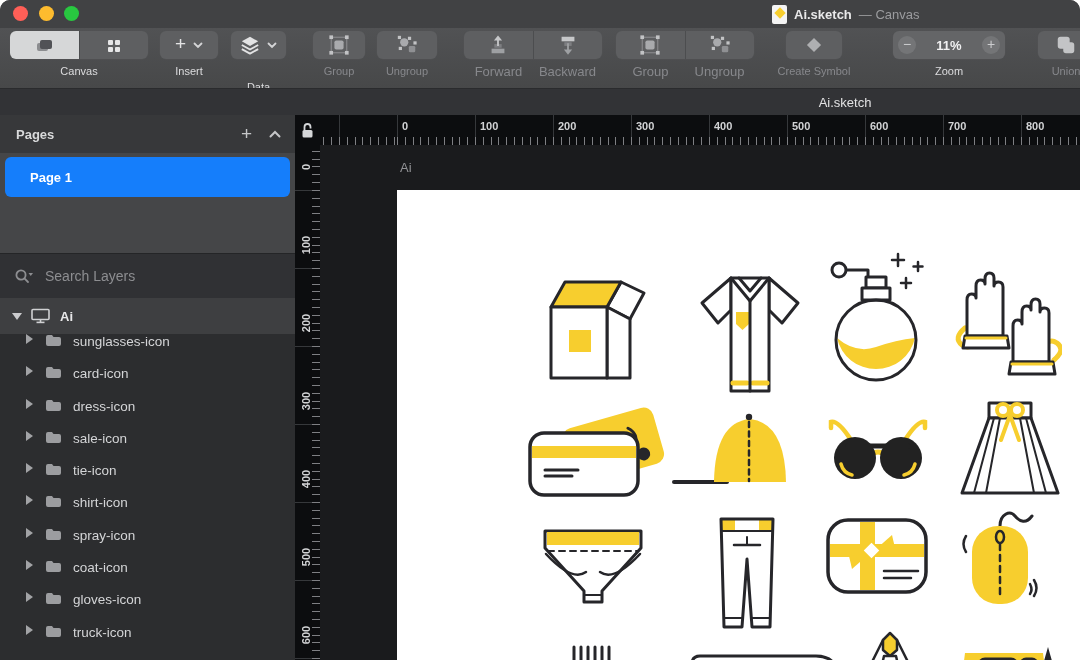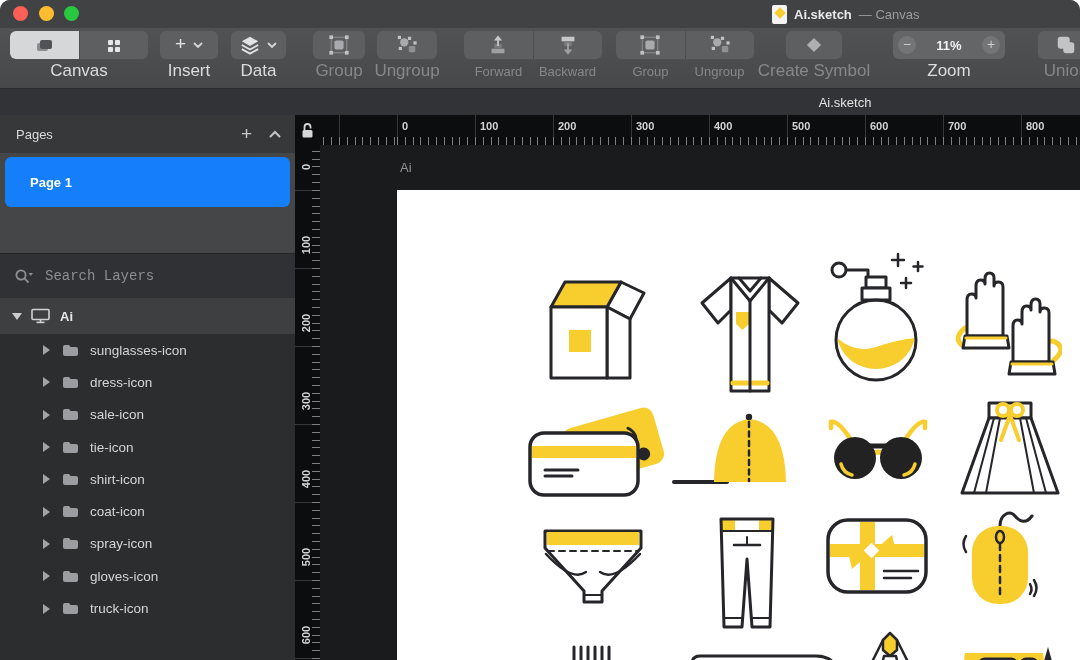--- a/index.html
+++ b/index.html
@@ -18,53 +18,53 @@
   .doc-title .t1{color:#e9e9ea;font-size:13px;font-weight:600;}
   .doc-title .t2{color:#9b9c9f;font-size:13px;}
 
   
   .toolbar{position:absolute;left:0;top:28px;width:100%;height:60px;background:linear-gradient(#515254,#474849);border-bottom:1px solid #343537;}
   .tool{position:absolute;top:3px;display:flex;flex-direction:column;align-items:center;}
   .btn{height:28px;background:#5e5f61;border-radius:6px;display:flex;align-items:center;justify-content:center;box-shadow:0 0 0 .5px #525355;}
   .seg{display:flex;height:28px;border-radius:6px;overflow:hidden;box-shadow:0 0 0 .5px #525355;}
   .seg>div{display:flex;align-items:center;justify-content:center;background:#5e5f61;}
   .seg>div+div{border-left:1px solid #4c4d4f;}
-  .lbl{margin-top:5px;font-size:17px;line-height:14px;white-space:nowrap;text-align:right;}
+  .lbl{margin-top:5px;font-size:11px;line-height:14px;white-space:nowrap;text-align:right;}
   .lbl.on{color:#dcdcde;}
   .lbl.off{color:#87888c;}
   .lbl-pair{display:flex;width:100%;margin-top:5px;}
   .lbl-pair span{flex:1;text-align:center;font-size:13px;color:#87888c;white-space:nowrap;}
   .plus-glyph{font-size:19px;color:#e3e3e4;font-weight:400;margin-top:-2px;}
   .chev{margin-left:7px;}
   .zoomctl{width:112px;background:#646567;border-radius:6px;height:28px;display:flex;align-items:center;justify-content:space-between;padding:0 5px;box-sizing:border-box;box-shadow:0 0 0 .5px #525355;}
   .zbtn{width:18px;height:18px;border-radius:50%;background:#747577;color:#cccdcf;font-size:14px;line-height:17px;text-align:center;}
   .zval{color:#f1f1f2;font-size:13px;font-weight:700;}
 
   
   .tabbar{position:absolute;left:0;top:88px;width:100%;height:27px;background:#323336;border-top:1px solid #2a2b2d;}
   .tabbar .tab-title{position:absolute;left:845px;top:6px;transform:translateX(-50%);color:#e2e2e3;font-size:13px;}
 
   
   .sidebar{position:absolute;left:0;top:115px;width:295px;bottom:0;background:#2c2d2f;border-right:1px solid #19191b;}
   .pages-head{position:absolute;left:0;top:0;width:100%;height:38px;background:#37383a;display:flex;align-items:center;}
-  .pages-head .ph-title{margin-left:16px;color:#d9dadb;font-size:13px;font-weight:400;}
+  .pages-head .ph-title{margin-left:16px;color:#d9dadb;font-size:13px;font-weight:700;}
   .ph-icons{position:absolute;right:14px;top:0;height:38px;display:flex;align-items:center;gap:17px;}
   .ph-plus{color:#c5c6c8;font-size:19px;font-weight:400;line-height:18px;}
   .pages-list{position:absolute;left:0;top:38px;width:100%;height:100px;background:#454648;}
-  .page-row{position:absolute;left:5px;right:5px;top:4px;height:50px;background:#157efb;border-radius:6px;display:flex;align-items:center;}
+  .page-row{position:absolute;left:5px;right:5px;top:4px;height:40px;background:#157efb;border-radius:6px;display:flex;align-items:center;}
   .page-row span{margin-left:25px;color:#fff;font-size:13px;font-weight:600;}
   .search-row{position:absolute;left:0;top:138px;width:100%;height:44px;background:#303134;border-top:1px solid #242527;border-bottom:1px solid #242527;display:flex;align-items:center;}
   .search-row svg{margin-left:14px;}
-  .search-input{background:transparent;border:none;outline:none;margin-left:9px;font-size:14px;color:#c9cacc;width:200px;font-family:Liberation Mono, monospace;}
+  .search-input{background:transparent;border:none;outline:none;margin-left:9px;font-size:14px;color:#c9cacc;width:200px;font-family:Liberation Sans, sans-serif;}
   .search-input::placeholder{color:#8d8e91;}
   .layers{position:absolute;left:0;top:183px;right:0;bottom:0;}
   .ab-row{height:36px;background:#3e3f41;display:flex;align-items:center;}
   .ab-row .name{color:#e8e8e9;font-size:13px;font-weight:700;margin-left:10px;}
   .tri-down{width:0;height:0;border-left:5px solid transparent;border-right:5px solid transparent;border-top:7px solid #cbccce;margin-left:12px;}
-  .layer-row{height:32.3px;display:flex;align-items:center;margin-left:17px;}
+  .layer-row{height:32.3px;display:flex;}
   .tri-right{width:0;height:0;border-top:5px solid transparent;border-bottom:5px solid transparent;border-left:7px solid #a2a3a6;margin-left:26px;}
   .layer-row .fold{margin-left:12px;}
   .layer-row .name{color:#d4d5d7;font-size:13.5px;margin-left:11px;}
   .ab-row .monitor{margin-left:9px;}
 
   
   .ruler-corner{position:absolute;left:295px;top:115px;width:25px;height:30px;background:#0c0d0f;display:flex;align-items:center;justify-content:center;}
   .ruler-h{position:absolute;left:320px;top:115px;right:0;height:30px;background:#0c0d0f;
     background-image:repeating-linear-gradient(90deg,#36383b 0 1px,transparent 1px 78px);background-position:77px 0;}
   .ruler-h .ticks{position:absolute;left:0;right:0;bottom:0;height:8px;
@@ -125,21 +125,21 @@
     <div class="tool" style="left:160px;width:58px;">
       <div class="btn" style="width:58px;">
         <span class="plus-glyph">+</span>
         <svg class="chev" width="10" height="7" viewBox="0 0 10 7">
           <polyline points="1.5,1.5 5,5 8.5,1.5" fill="none" stroke="#d4d4d6" stroke-width="1.8" stroke-linecap="round"></polyline>
         </svg>
       </div>
       <span class="lbl on">Insert</span>
     </div>
 
-    <div class="tool" style="left:231px;width:55px;">
+    <div class="tool" style="left:231px;width:55px;gap:16px;">
       <div class="btn" style="width:55px;">
         <svg width="20" height="20" viewBox="0 0 22 22">
           <path d="M11,2 L20,7 L11,12 L2,7 Z" fill="#e2e2e3"></path>
           <path d="M2,11 L11,16 L20,11" fill="none" stroke="#e2e2e3" stroke-width="2" stroke-linejoin="round"></path>
           <path d="M2,15.5 L11,20.5 L20,15.5" fill="none" stroke="#e2e2e3" stroke-width="2" stroke-linejoin="round"></path>
         </svg>
         <svg class="chev" width="10" height="7" viewBox="0 0 10 7">
           <polyline points="1.5,1.5 5,5 8.5,1.5" fill="none" stroke="#d4d4d6" stroke-width="1.8" stroke-linecap="round"></polyline>
         </svg>
       </div>
@@ -300,20 +300,27 @@
         <svg class="fold" width="17" height="13" viewBox="0 0 17 13">
             <path d="M1,3 q0,-2 2,-2 h4 l1.5,2 H14 q2,0 2,2 v5 q0,2 -2,2 H3 q-2,0 -2,-2 Z" fill="#9c9da0"></path>
           </svg>
         <span class="name">sunglasses-icon</span>
       </div>
       <div class="layer-row">
         <div class="tri-right"></div>
         <svg class="fold" width="17" height="13" viewBox="0 0 17 13">
             <path d="M1,3 q0,-2 2,-2 h4 l1.5,2 H14 q2,0 2,2 v5 q0,2 -2,2 H3 q-2,0 -2,-2 Z" fill="#9c9da0"></path>
           </svg>
+        <span class="name">card-icon</span>
+      </div>
+      <div class="layer-row">
+        <div class="tri-right"></div>
+        <svg class="fold" width="17" height="13" viewBox="0 0 17 13">
+            <path d="M1,3 q0,-2 2,-2 h4 l1.5,2 H14 q2,0 2,2 v5 q0,2 -2,2 H3 q-2,0 -2,-2 Z" fill="#9c9da0"></path>
+          </svg>
         <span class="name">dress-icon</span>
       </div>
       <div class="layer-row">
         <div class="tri-right"></div>
         <svg class="fold" width="17" height="13" viewBox="0 0 17 13">
             <path d="M1,3 q0,-2 2,-2 h4 l1.5,2 H14 q2,0 2,2 v5 q0,2 -2,2 H3 q-2,0 -2,-2 Z" fill="#9c9da0"></path>
           </svg>
         <span class="name">sale-icon</span>
       </div>
       <div class="layer-row">
@@ -328,28 +335,28 @@
         <svg class="fold" width="17" height="13" viewBox="0 0 17 13">
             <path d="M1,3 q0,-2 2,-2 h4 l1.5,2 H14 q2,0 2,2 v5 q0,2 -2,2 H3 q-2,0 -2,-2 Z" fill="#9c9da0"></path>
           </svg>
         <span class="name">shirt-icon</span>
       </div>
       <div class="layer-row">
         <div class="tri-right"></div>
         <svg class="fold" width="17" height="13" viewBox="0 0 17 13">
             <path d="M1,3 q0,-2 2,-2 h4 l1.5,2 H14 q2,0 2,2 v5 q0,2 -2,2 H3 q-2,0 -2,-2 Z" fill="#9c9da0"></path>
           </svg>
+        <span class="name">spray-icon</span>
+      </div>
+      <div class="layer-row">
+        <div class="tri-right"></div>
+        <svg class="fold" width="17" height="13" viewBox="0 0 17 13">
+            <path d="M1,3 q0,-2 2,-2 h4 l1.5,2 H14 q2,0 2,2 v5 q0,2 -2,2 H3 q-2,0 -2,-2 Z" fill="#9c9da0"></path>
+          </svg>
         <span class="name">coat-icon</span>
-      </div>
-      <div class="layer-row">
-        <div class="tri-right"></div>
-        <svg class="fold" width="17" height="13" viewBox="0 0 17 13">
-            <path d="M1,3 q0,-2 2,-2 h4 l1.5,2 H14 q2,0 2,2 v5 q0,2 -2,2 H3 q-2,0 -2,-2 Z" fill="#9c9da0"></path>
-          </svg>
-        <span class="name">spray-icon</span>
       </div>
       <div class="layer-row">
         <div class="tri-right"></div>
         <svg class="fold" width="17" height="13" viewBox="0 0 17 13">
             <path d="M1,3 q0,-2 2,-2 h4 l1.5,2 H14 q2,0 2,2 v5 q0,2 -2,2 H3 q-2,0 -2,-2 Z" fill="#9c9da0"></path>
           </svg>
         <span class="name">gloves-icon</span>
       </div>
       <div class="layer-row">
         <div class="tri-right"></div>

